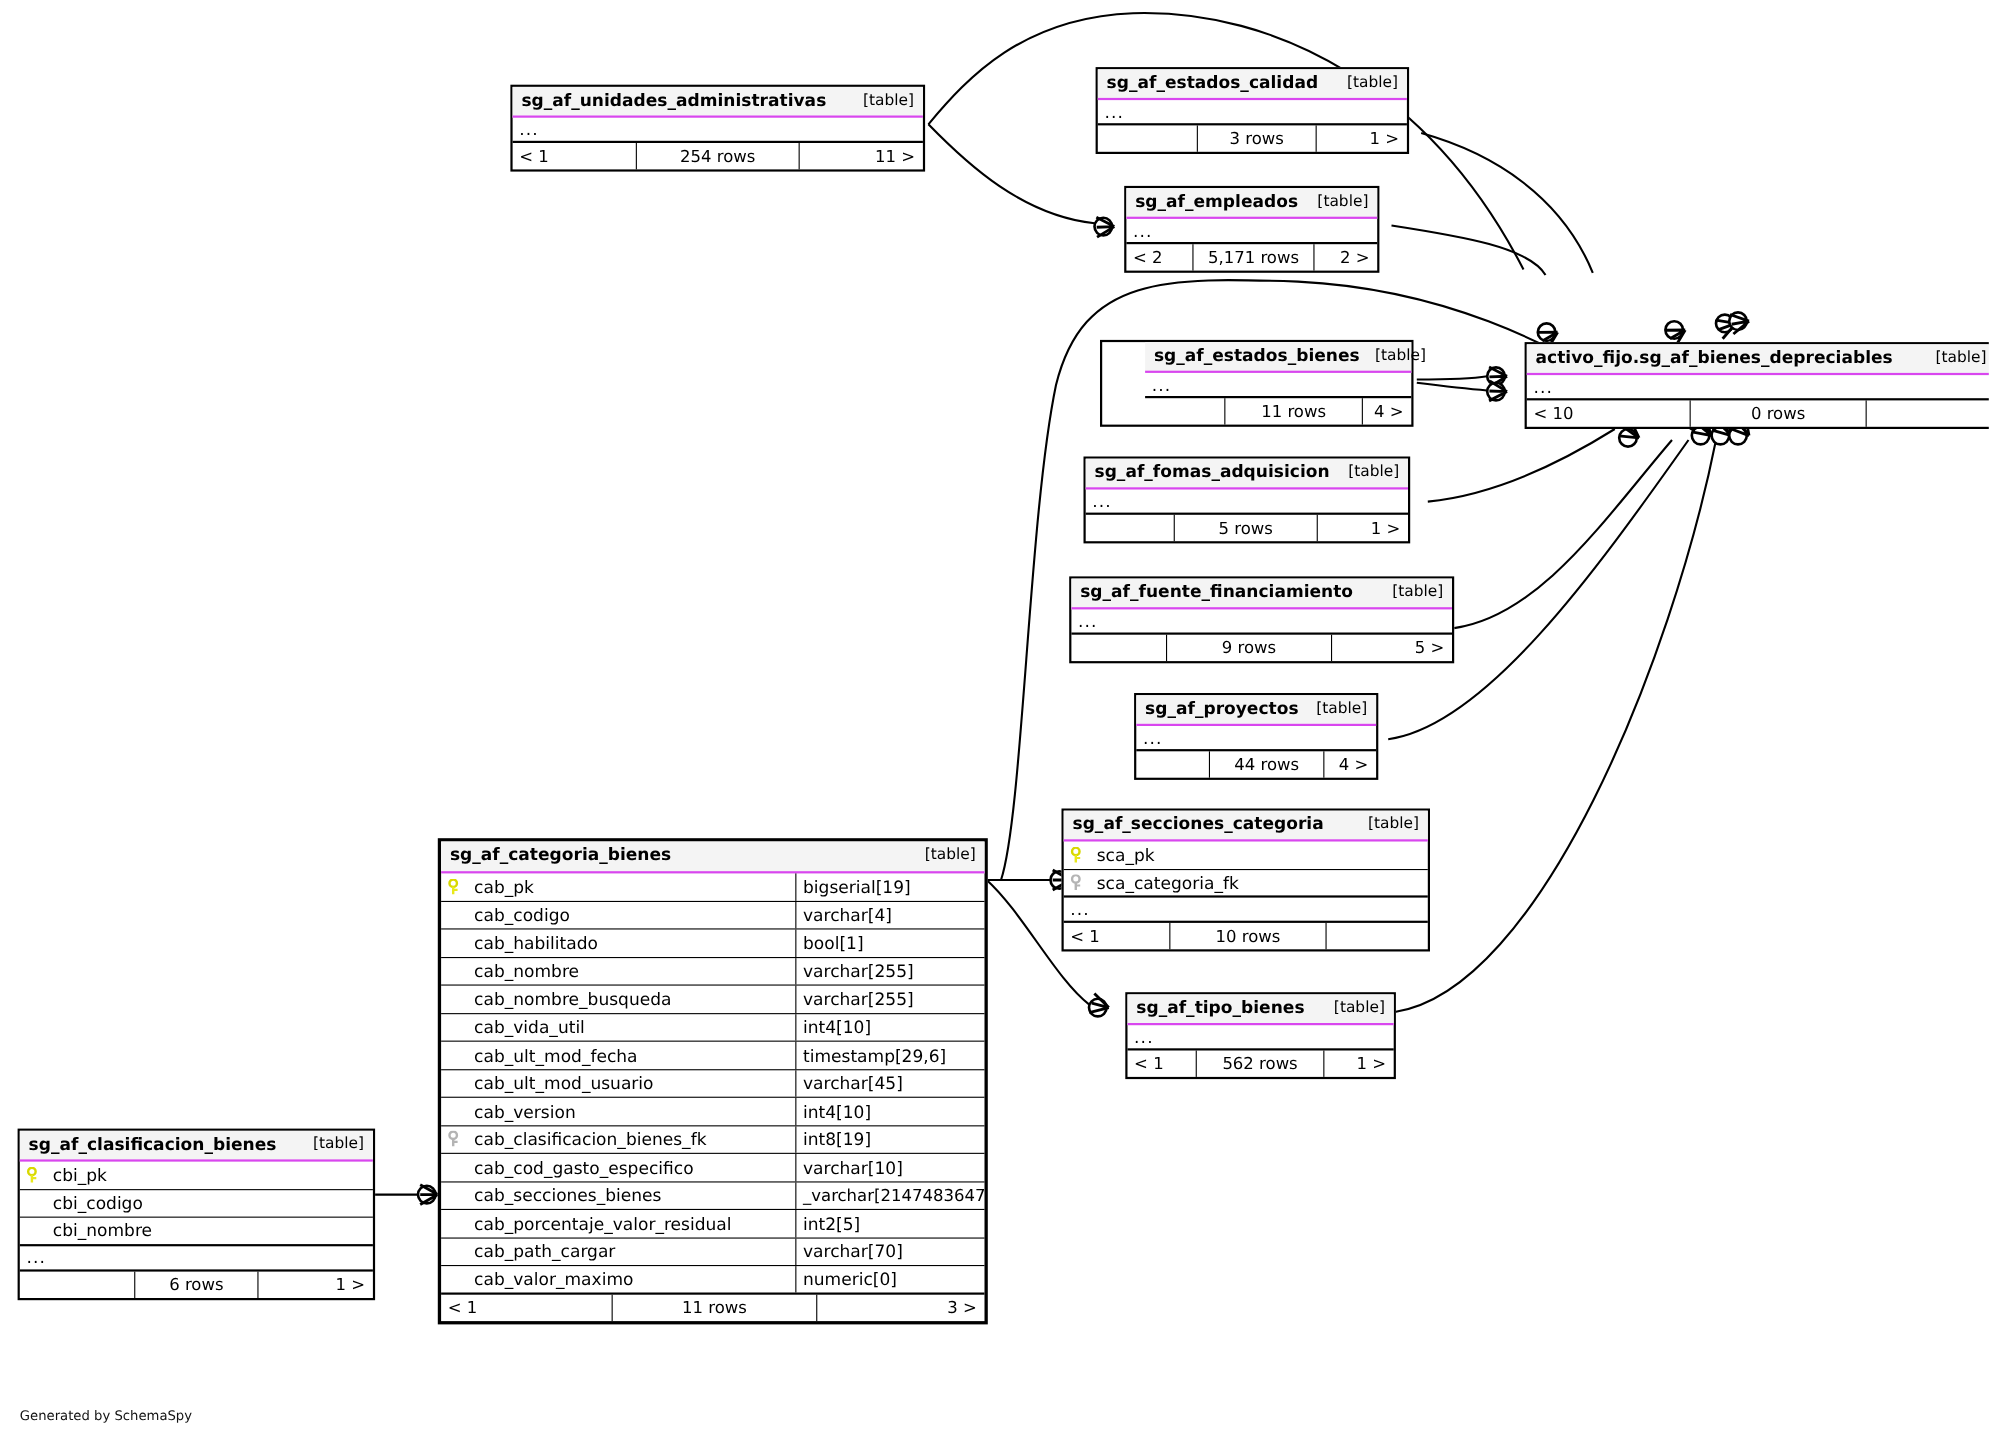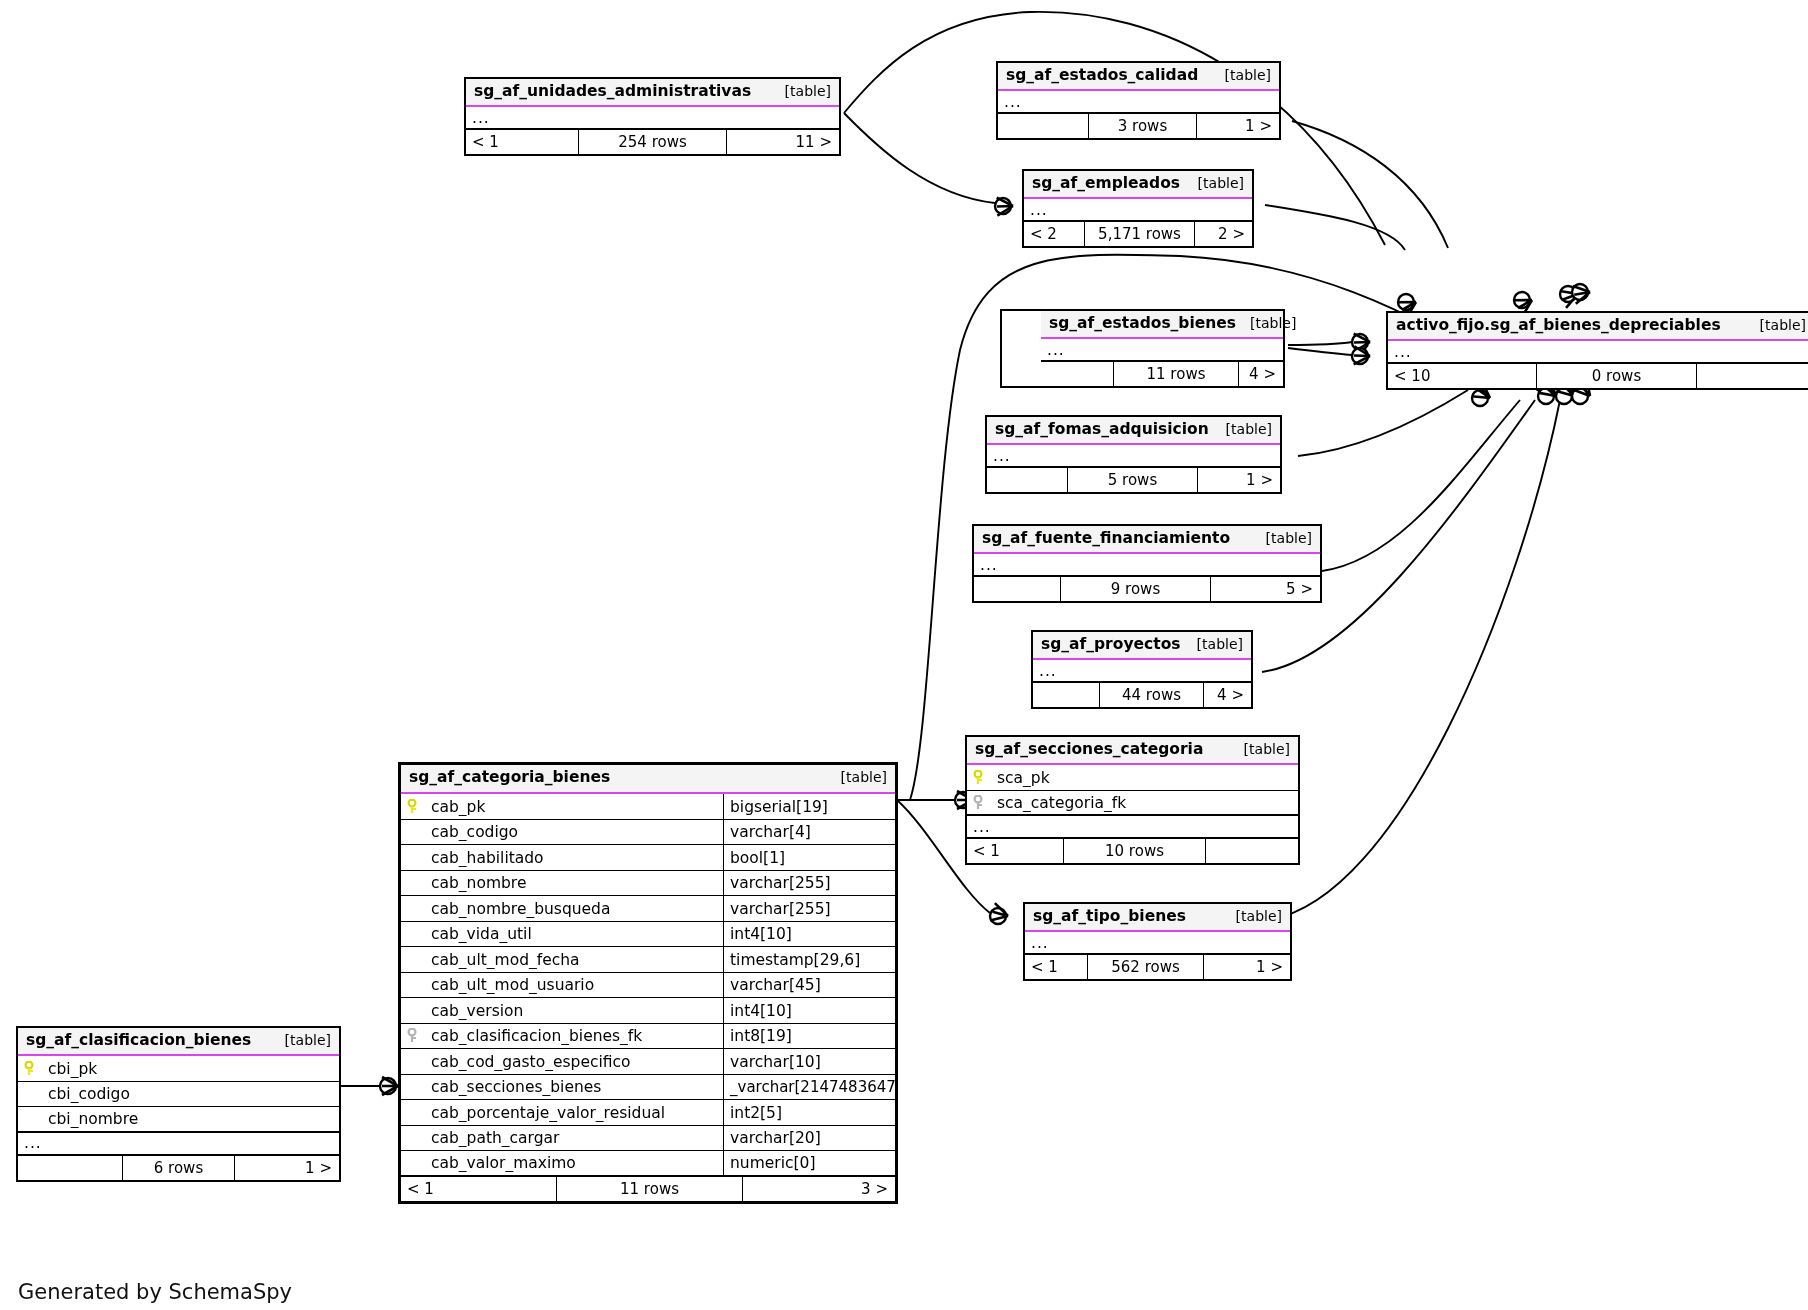--- a/index.html
+++ b/index.html
@@ -110,21 +110,21 @@
     align-items: center;
     box-sizing: border-box;
     overflow: hidden;
     white-space: nowrap;
   }
   .foot-left { padding-left: 6px; justify-content: flex-start; }
   .foot-mid { border-left: 1px solid #000; justify-content: center; }
   .foot-right { border-left: 1px solid #000; justify-content: flex-end; padding-right: 7px; }
   .credit {
     position: absolute;
-    font-size: 21px;
+    font-size: 12px;
     color: #111111;
     white-space: nowrap;
   }
 </style>
 </head>
 <body>
 
 <div id="canvas">
 
   <svg id="edges" viewBox="0 0 1808 1310" xmlns="http://www.w3.org/2000/svg">
@@ -336,21 +336,21 @@
       </div>
     </div>
     <div class="ellipsis-row">...</div>
     <div class="foot-row">
       <div class="foot-cell foot-left" style="width:96px;">&lt; 1</div>
       <div class="foot-cell foot-mid" style="width:142px;">10 rows</div>
       <div class="foot-cell foot-right" style="flex:1;"></div>
     </div>
   </div>
 
-  <div class="tbl" style="left:1023px; top:902px; width:269px;">
+  <div class="tbl" style="left:1023px; top:902px; width:246px;">
     <div class="tbl-title">
       <span>sg_af_tipo_bienes</span>
       <span class="tag">[table]</span>
     </div>
     <div class="ellipsis-row">...</div>
     <div class="foot-row">
       <div class="foot-cell foot-left" style="width:62px;">&lt; 1</div>
       <div class="foot-cell foot-mid" style="width:116px;">562 rows</div>
       <div class="foot-cell foot-right" style="flex:1;">1 &gt;</div>
     </div>
@@ -476,21 +476,21 @@
         <span>cab_porcentaje_valor_residual</span>
       </div>
       <div class="col-type" style="flex:1;">int2[5]</div>
     </div>
 
     <div class="col-row">
       <div class="col-name" style="width:322px;">
         <span class="keyicon none"></span>
         <span>cab_path_cargar</span>
       </div>
-      <div class="col-type" style="flex:1;">varchar[20]</div>
+      <div class="col-type" style="flex:1;">varchar[70]</div>
     </div>
 
     <div class="col-row thick-bottom">
       <div class="col-name" style="width:322px;">
         <span class="keyicon none"></span>
         <span>cab_valor_maximo</span>
       </div>
       <div class="col-type" style="flex:1;">numeric[0]</div>
     </div>
 

